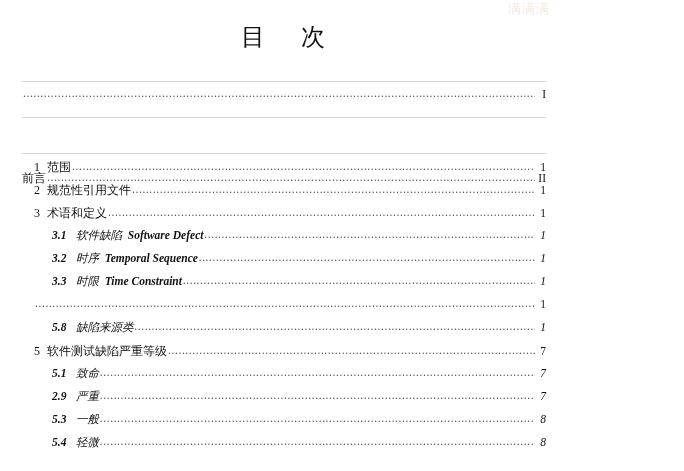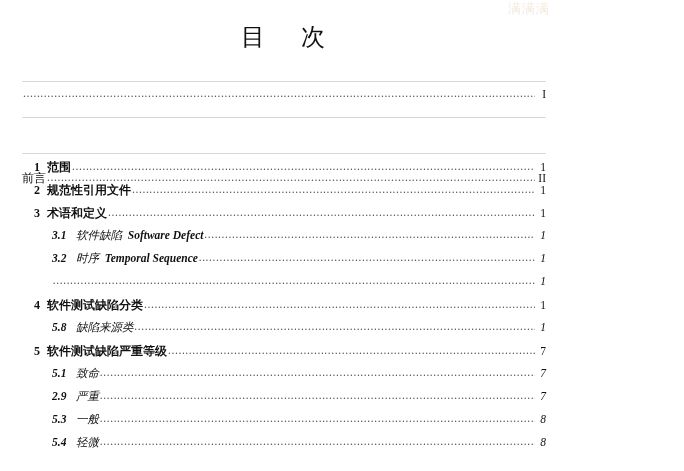--- a/index.html
+++ b/index.html
@@ -94,21 +94,20 @@
     margin-top: 48px;
   }
   .lvl-blank .label {
     font-size: 12px;
   }
   .lvl-1 {
     padding-left: 12px;
   }
   .lvl-1 .label {
     font-size: 12px;
-    font-weight: bold;
   }
   .lvl-1 .num {
     display: inline-block;
     min-width: 13px;
   }
   .lvl-2 {
     padding-left: 30px;
     font-style: italic;
   }
   .lvl-2 .label {
@@ -202,26 +201,26 @@
       <span class="pageno">1</span>
     </div>
 
     <div class="toc-row lvl-2">
       <span class="label"><span class="num">3.2</span><span>时序</span>&nbsp;&nbsp;<span class="en">Temporal Sequence</span></span>
       <span class="leader"></span>
       <span class="pageno">1</span>
     </div>
 
     <div class="toc-row lvl-2">
-      <span class="leader"></span>
-      <span class="pageno">1</span>
-    </div>
-
-    <div class="toc-row lvl-1">
-      <span class="label"><span class="num">4</span><span>软件测试缺陷分类</span></span>
+      <span class="label"><span class="num">3.3</span><span>时限</span>&nbsp;&nbsp;<span class="en">Time Constraint</span></span>
+      <span class="leader"></span>
+      <span class="pageno">1</span>
+    </div>
+
+    <div class="toc-row lvl-1">
       <span class="leader"></span>
       <span class="pageno">1</span>
     </div>
 
     <div class="toc-row lvl-2">
       <span class="label"><span class="num">5.8</span><span>缺陷来源类</span></span>
       <span class="leader"></span>
       <span class="pageno">1</span>
     </div>
 

